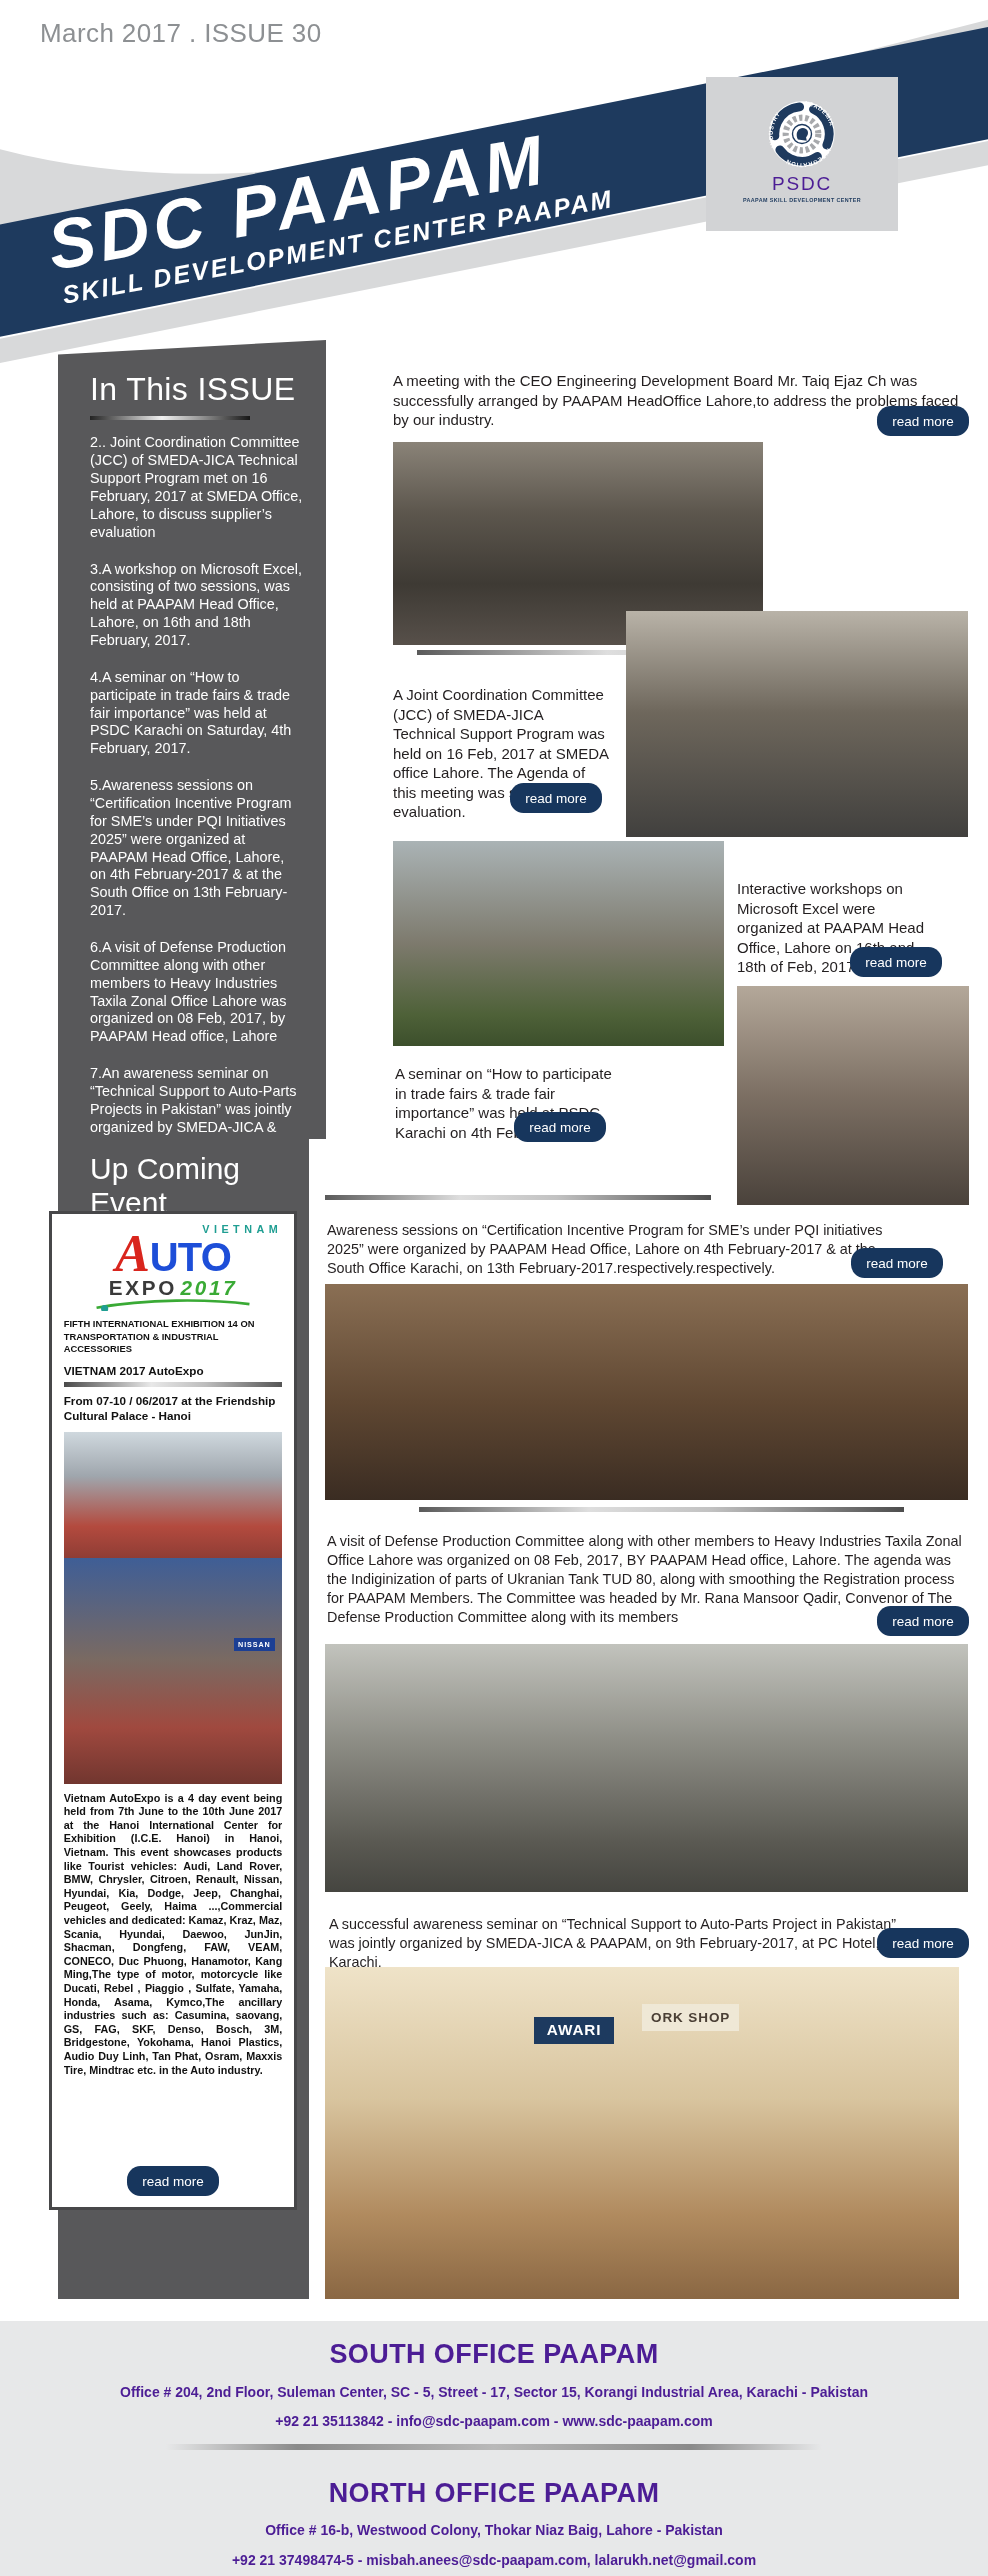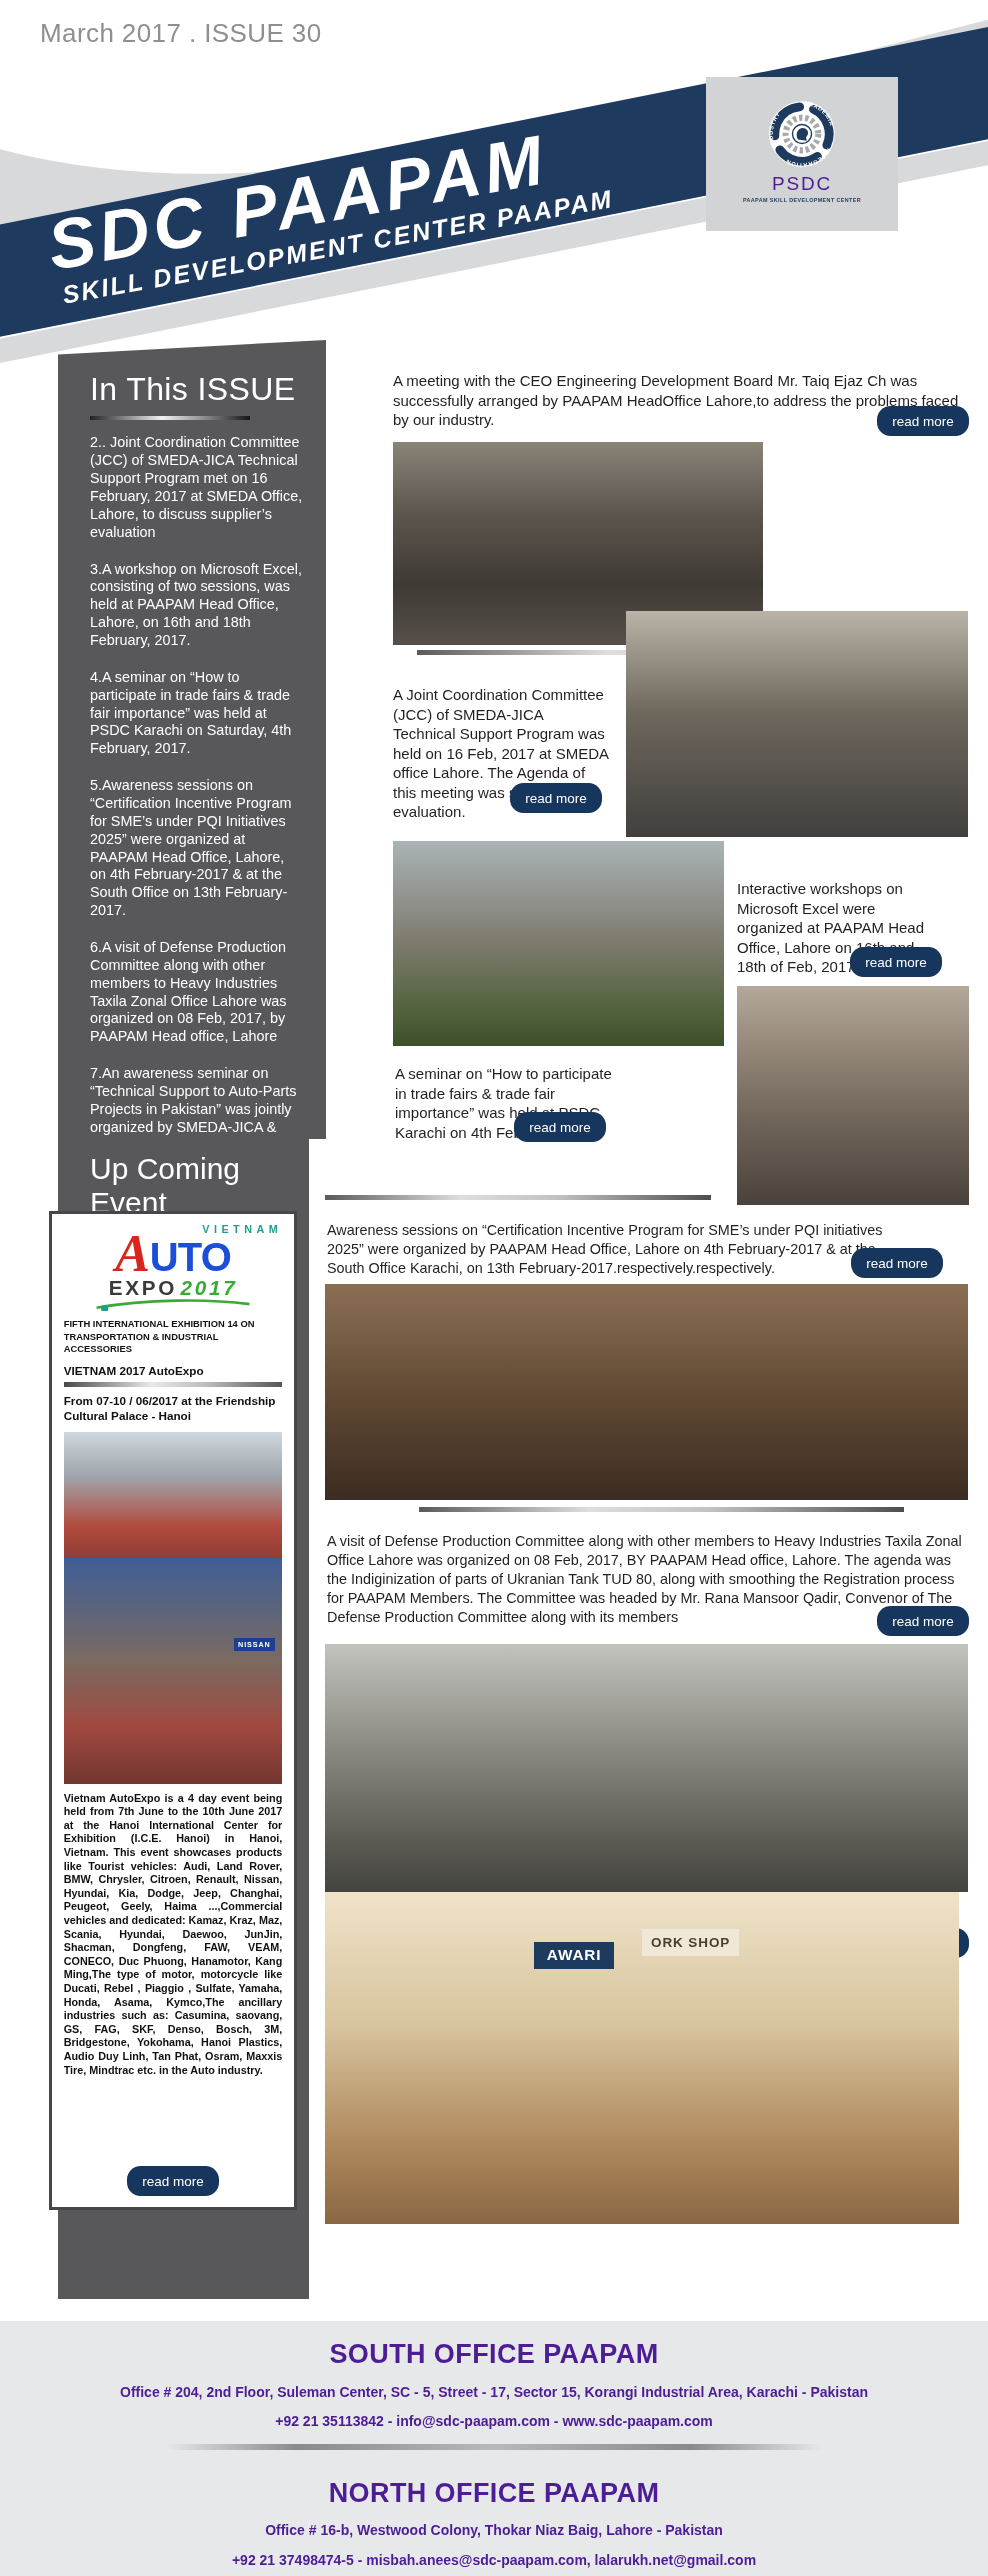--- a/index.html
+++ b/index.html
@@ -88,21 +88,21 @@
   .rm5{left:851px;top:1248px;}
   .phF{left:325px;top:1284px;width:643px;height:216px;
        background:linear-gradient(180deg,#8a6f54,#5f4732 55%,#3a2c22);}
   .hrC{left:419px;top:1507px;width:485px;}
   .a6{left:327px;top:1518px;width:641px;}
   .rm6{left:877px;top:1606px;}
   .phG{left:325px;top:1644px;width:643px;height:248px;
        background:linear-gradient(180deg,#c2c3bd,#8c8c84 40%,#5a5952 80%,#454540);}
   .a7{left:329px;top:1901px;width:575px;}
   .rm7{left:877px;top:1928px;}
-  .phH{left:325px;top:1892px;width:634px;height:332px;
+  .phH{left:325px;top:1967px;width:634px;height:332px;
        background:linear-gradient(180deg,#efe3c8,#d8c49e 40%,#b08a5e 75%,#8a6743);}
   .sign-navy{position:absolute;left:33%;top:15%;background:#1d3a5f;color:#fff;
              font-size:15.3px;font-weight:bold;padding:4.5px 12.6px;letter-spacing:0.9px;}
   .sign-banner{position:absolute;left:50%;top:11%;background:#efe8d6;color:#4a3f35;
                font-size:13.5px;font-weight:bold;padding:6.3px 9px;letter-spacing:0.9px;}
 
   
   .footer{position:absolute;left:0;top:2321px;width:988px;height:255px;background:#e7e8e9;
           text-align:center;color:#4c1d95;}
   .f-title{font-size:27px;font-weight:bold;letter-spacing:0.4px;padding-top:18px;}

